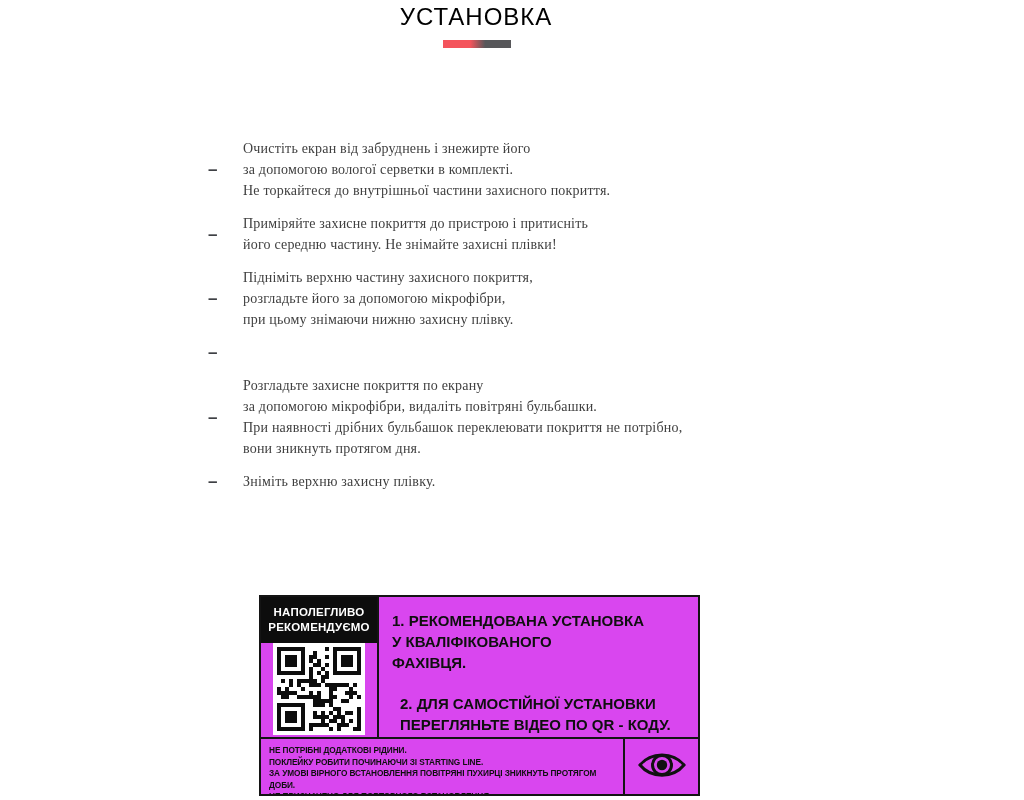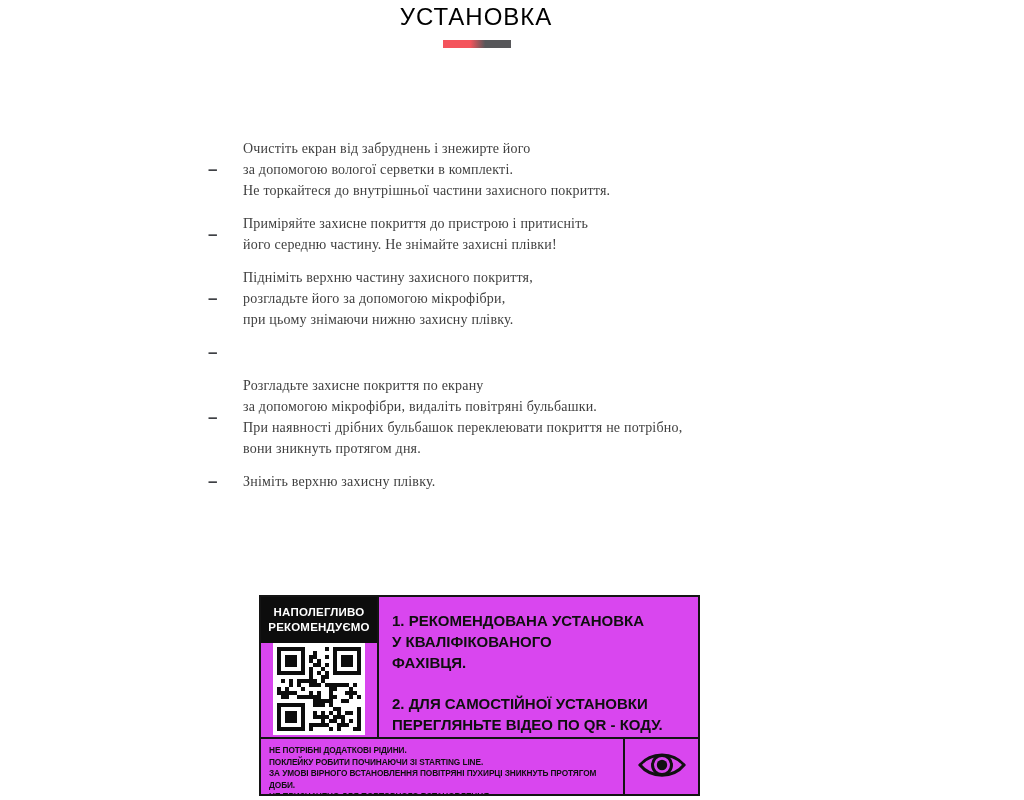--- a/index.html
+++ b/index.html
@@ -91,21 +91,21 @@
     align-items: center;
     justify-content: center;
   }
   .box-right {
     flex: 1;
     padding: 13px 22px 0 13px;
     font-weight: bold;
     font-size: 15px;
     line-height: 21px;
   }
-  .rec-item + .rec-item { margin-top: 20px; }
+  .rec-item + .rec-item { margin-top: 20px; margin-left: 8px; }
   .box-bottom {
     border-top: 2px solid #141414;
     display: flex;
     height: 57px;
   }
   .footnotes-cell { flex: 1; padding: 6px 8px; overflow: hidden; }
   .footnotes-text {
     font-size: 9px;
     font-weight: bold;
     line-height: 11.5px;

